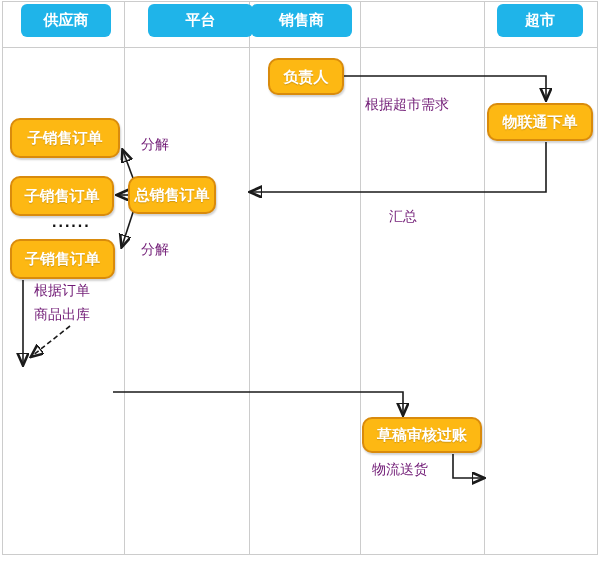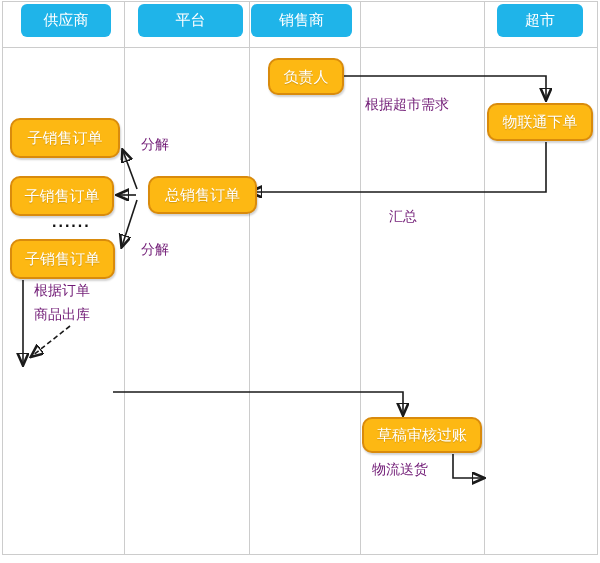--- a/index.html
+++ b/index.html
@@ -24,30 +24,30 @@
   }
   .hline{
     position:absolute;left:2px;width:595px;height:1px;
     background:var(--grid,#ccc);
   }
   
   .lane-header{
     position:absolute;top:4px;height:33px;
     background:var(--lane-header,#1fb4e9);
     border-radius:6px;
-    color:#fff;font-weight:normal;font-size:15px;
+    color:#fff;font-weight:bold;font-size:15px;
     display:flex;align-items:center;justify-content:center;
   }
   
   .node{
     position:absolute;
     background:var(--node-fill,#fdb813);
     border:2px solid var(--node-border,#d98b0c);
     border-radius:10px;
-    color:#fff;font-weight:normal;font-size:15px;
+    color:#fff;font-weight:bold;font-size:15px;
     display:flex;flex-direction:column;align-items:center;justify-content:center;
     box-sizing:border-box;
     box-shadow:1px 2px 2px rgba(0,0,0,0.18);
     text-shadow:0 1px 1px rgba(0,0,0,0.18);
     line-height:1.6;
   }
   
   .flabel{
     position:absolute;
     color:#701a75;font-size:14px;line-height:1.2;
@@ -72,21 +72,21 @@
 <div class="canvas">
 
   <div class="grid-outer"></div>
   <div class="vline" style="left:124px"></div>
   <div class="vline" style="left:249px"></div>
   <div class="vline" style="left:360px"></div>
   <div class="vline" style="left:484px"></div>
   <div class="hline" style="top:47px"></div>
 
   <div class="lane-header" style="left:21px;width:90px">供应商</div>
-  <div class="lane-header" style="left:138px;width:105px">平台</div>
+  <div class="lane-header" style="left:148px;width:105px">平台</div>
   <div class="lane-header" style="left:251px;width:101px">销售商</div>
   <div class="lane-header" style="left:497px;width:86px">超市</div>
 
   <svg class="arrows" viewBox="0 0 600 563">
     <defs>
       <marker id="ah" markerWidth="9" markerHeight="8" refX="7" refY="3.5" orient="auto">
         <path d="M0,0 L8,3.5 L0,7 Z" fill="#1a1a1a" stroke="none"></path>
       </marker>
     </defs>
 
@@ -105,21 +105,21 @@
 
     <path d="M453 454 L453 478 L483 478" marker-end="url(#ah)"></path>
   </svg>
 
   <div class="node" style="left:268px;top:58px;width:76px;height:37px">负责人</div>
 
   <div class="node" style="left:487px;top:103px;width:106px;height:38px">物联通下单</div>
 
   <div class="node" style="left:10px;top:118px;width:110px;height:40px">子销售订单</div>
 
-  <div class="node" style="left:148px;top:176px;width:109px;height:38px">总销售订单</div>
+  <div class="node" style="left:128px;top:176px;width:88px;height:38px">总销售订单</div>
 
   <div class="node" style="left:10px;top:176px;width:104px;height:40px">子销售订单</div>
 
   <div class="ellipsis" style="left:52px;top:213px">......</div>
 
   <div class="node" style="left:10px;top:239px;width:105px;height:40px">子销售订单</div>
 
 
   <div class="node" style="left:362px;top:417px;width:120px;height:36px">草稿审核过账</div>
 

